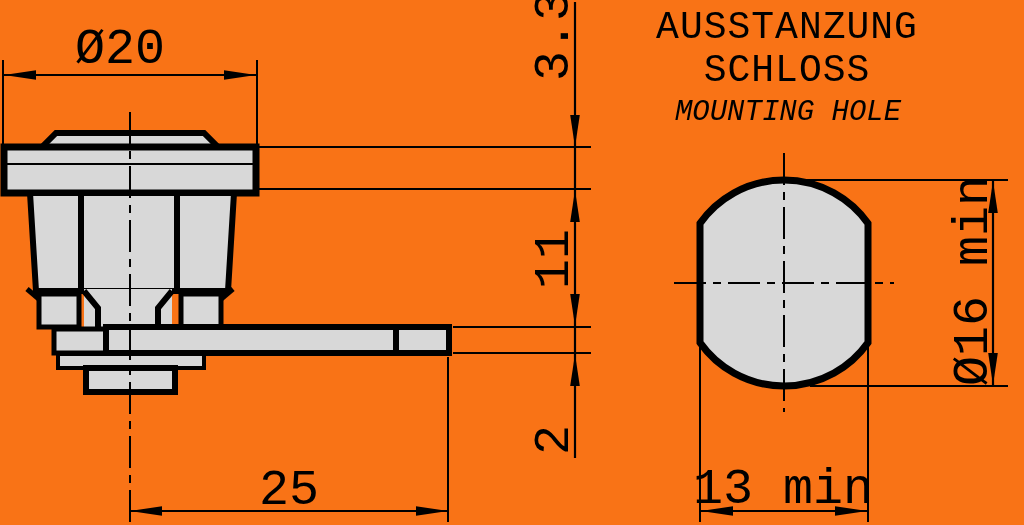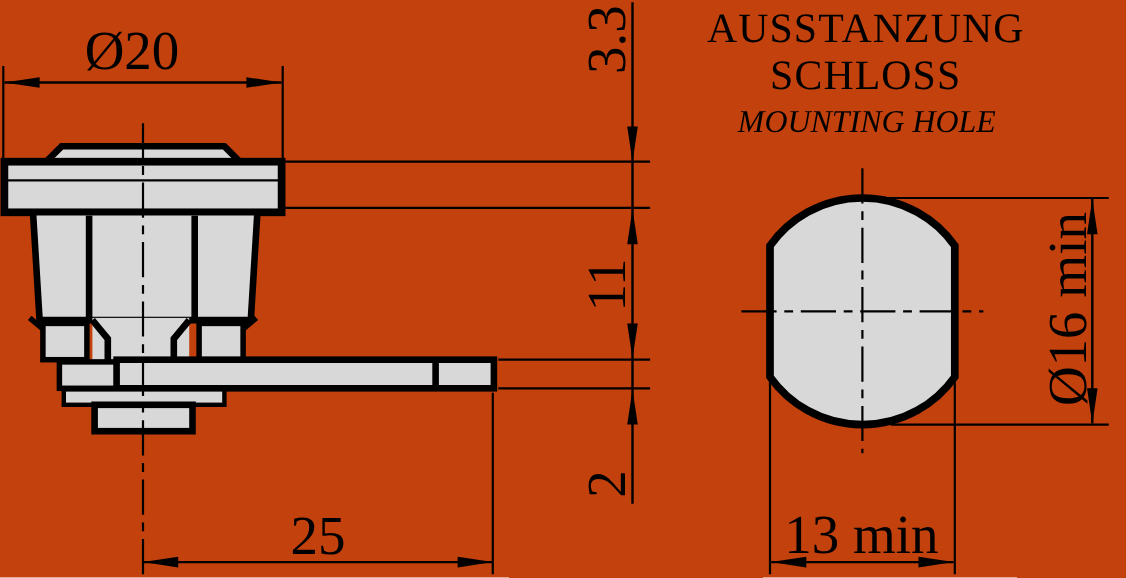--- a/index.html
+++ b/index.html
@@ -1,17 +1,17 @@
 <!DOCTYPE html>
 <html><head>
 <meta charset="utf-8">
 <style>
   html,body{margin:0;padding:0;background:#ffffff;}
-  .page{width:1024px;height:525px;background:#c2410c;overflow:hidden;position:relative;
-        font-family:Liberation Serif, serif;}
+  .page{width:1024px;height:525px;background:#f97316;overflow:hidden;position:relative;
+        font-family:Liberation Mono, monospace;}
   svg{display:block;}
   .part{stroke:#000;stroke-linejoin:miter;}
   .fillonly{stroke:none;}
   .edge{fill:none;stroke:#000;}
   .thin{fill:none;stroke:#000;stroke-width:2.2;}
   .dimline{fill:none;stroke:#000;stroke-width:2.2;}
   .extline{fill:none;stroke:#000;stroke-width:2;}
   .cline{fill:none;stroke:#000;stroke-width:2;stroke-dasharray:32 7 8 7;}
   .arrow{fill:#000;stroke:none;}
   .dimtext{font-size:50px;fill:#000;}

